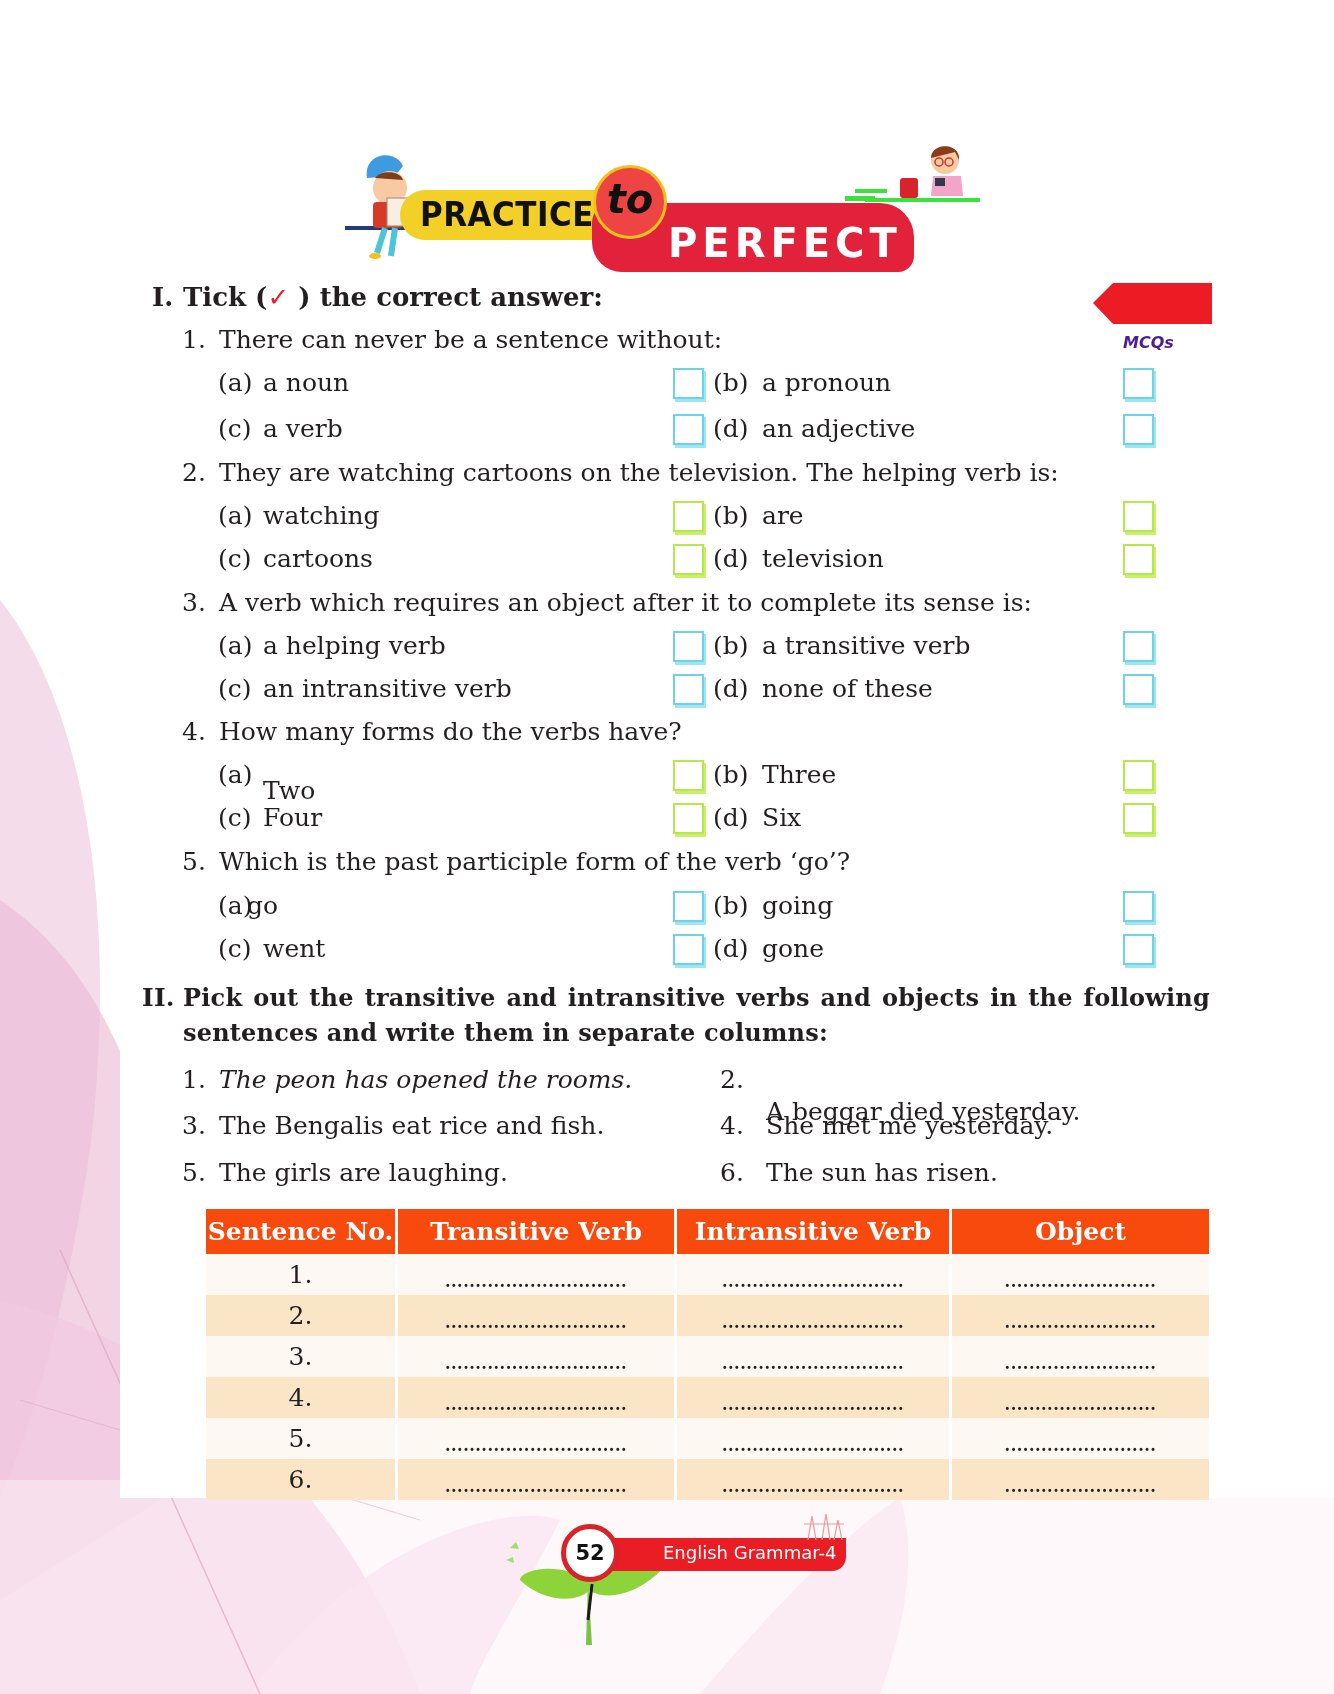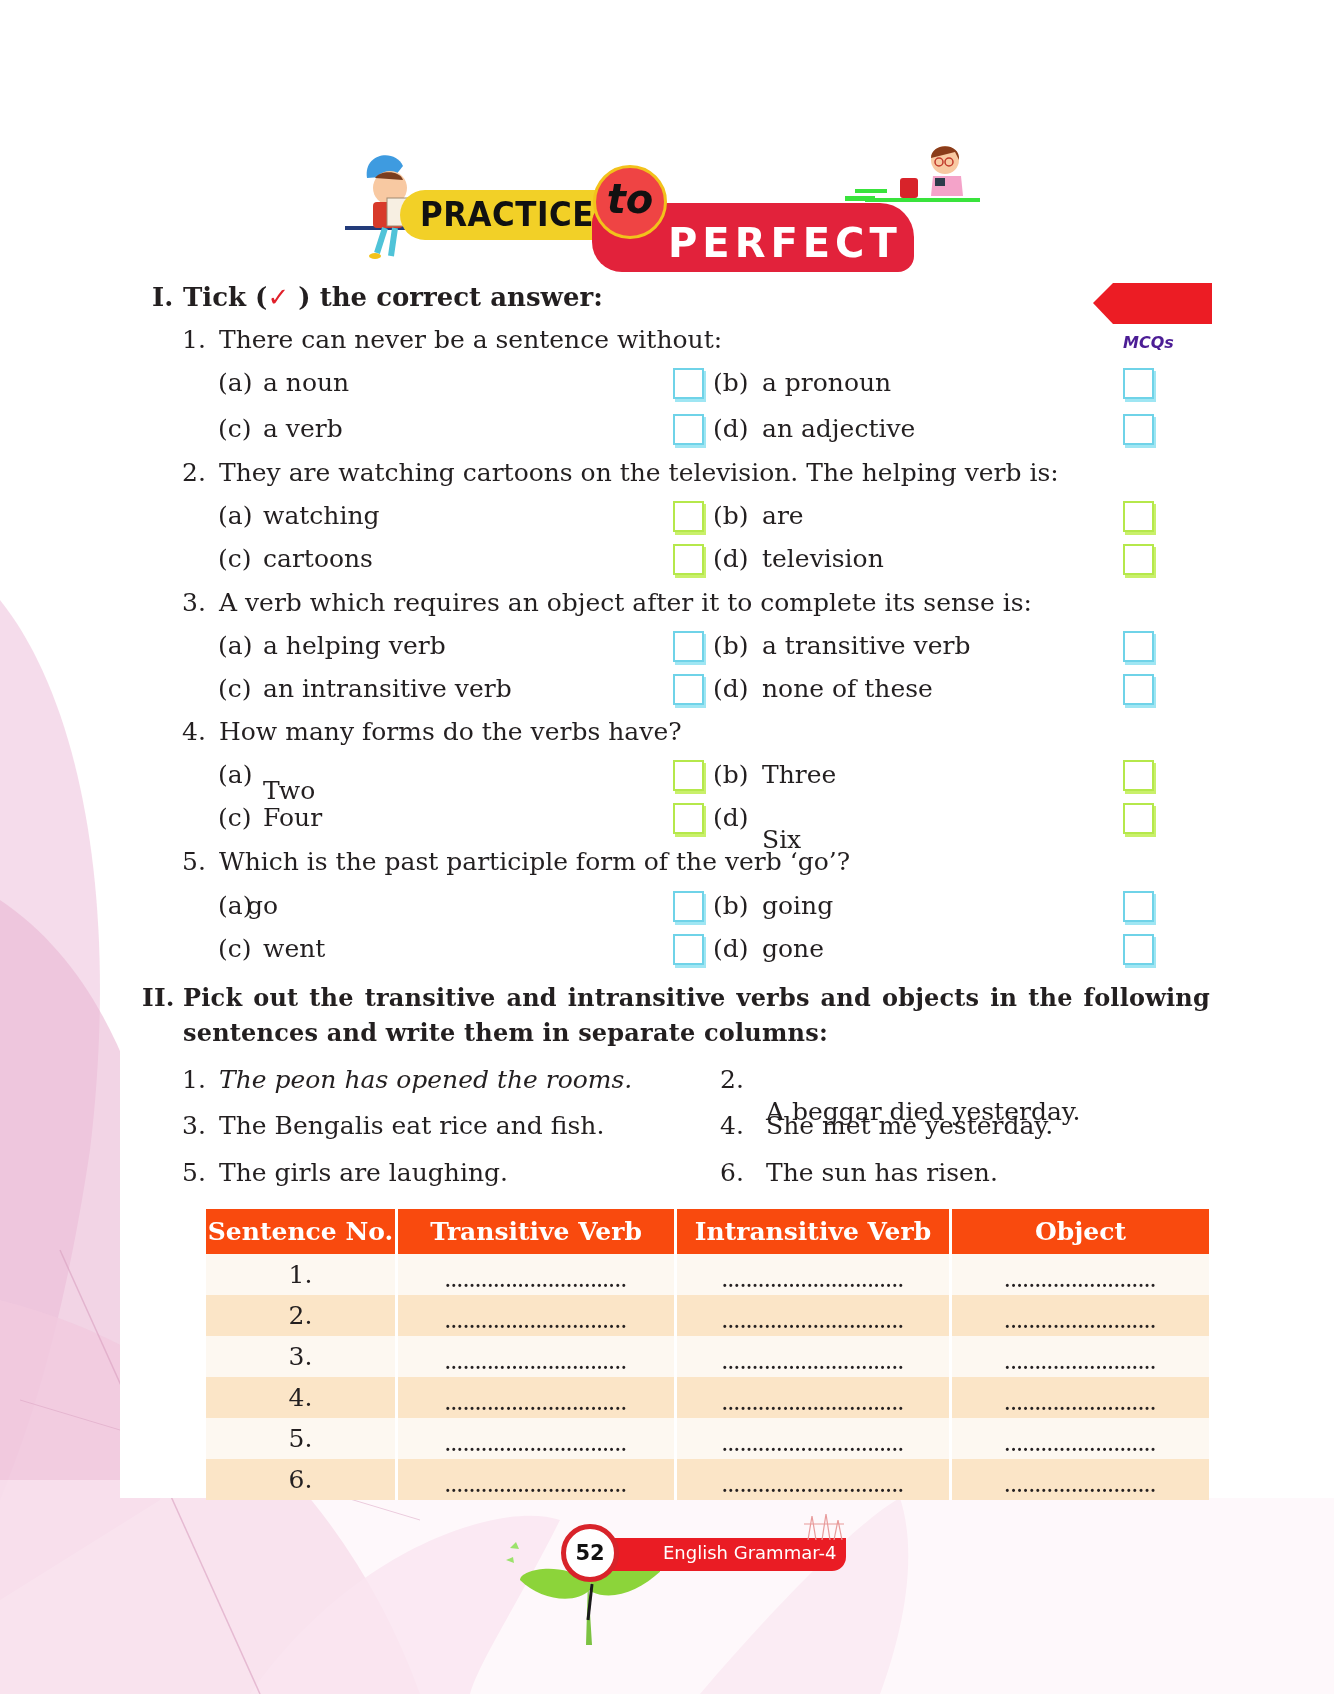--- a/index.html
+++ b/index.html
@@ -218,21 +218,21 @@
   <div class="abs opt" style="left:218px;top:760px;">(a)</div>
   <div class="abs opt" style="left:263px;top:752px;margin-top:24px;">Two</div>
   <div class="cb green" style="left:673px;top:760px;"></div>
   <div class="abs opt" style="left:713px;top:760px;">(b)</div>
   <div class="abs opt" style="left:762px;top:760px;">Three</div>
   <div class="cb green" style="left:1123px;top:760px;"></div>
   <div class="abs opt" style="left:218px;top:803px;">(c)</div>
   <div class="abs opt" style="left:263px;top:803px;">Four</div>
   <div class="cb green" style="left:673px;top:803px;"></div>
   <div class="abs opt" style="left:713px;top:803px;">(d)</div>
-  <div class="abs opt" style="left:762px;top:825px;">Six</div>
+  <div class="abs opt" style="left:762px;top:803px;">Six</div>
   <div class="cb green" style="left:1123px;top:803px;"></div>
 </div>
 
 <div>
   <div class="abs q-text" style="left:182px;top:847px;">5.</div>
   <div class="abs q-text" style="left:219px;top:847px;">Which is the past participle form of the verb ‘go’?</div>
   <div class="abs opt" style="left:218px;top:891px;">(a)</div>
   <div class="abs opt" style="left:247px;top:891px;">go</div>
   <div class="cb blue" style="left:673px;top:891px;"></div>
   <div class="abs opt" style="left:713px;top:891px;">(b)</div>

